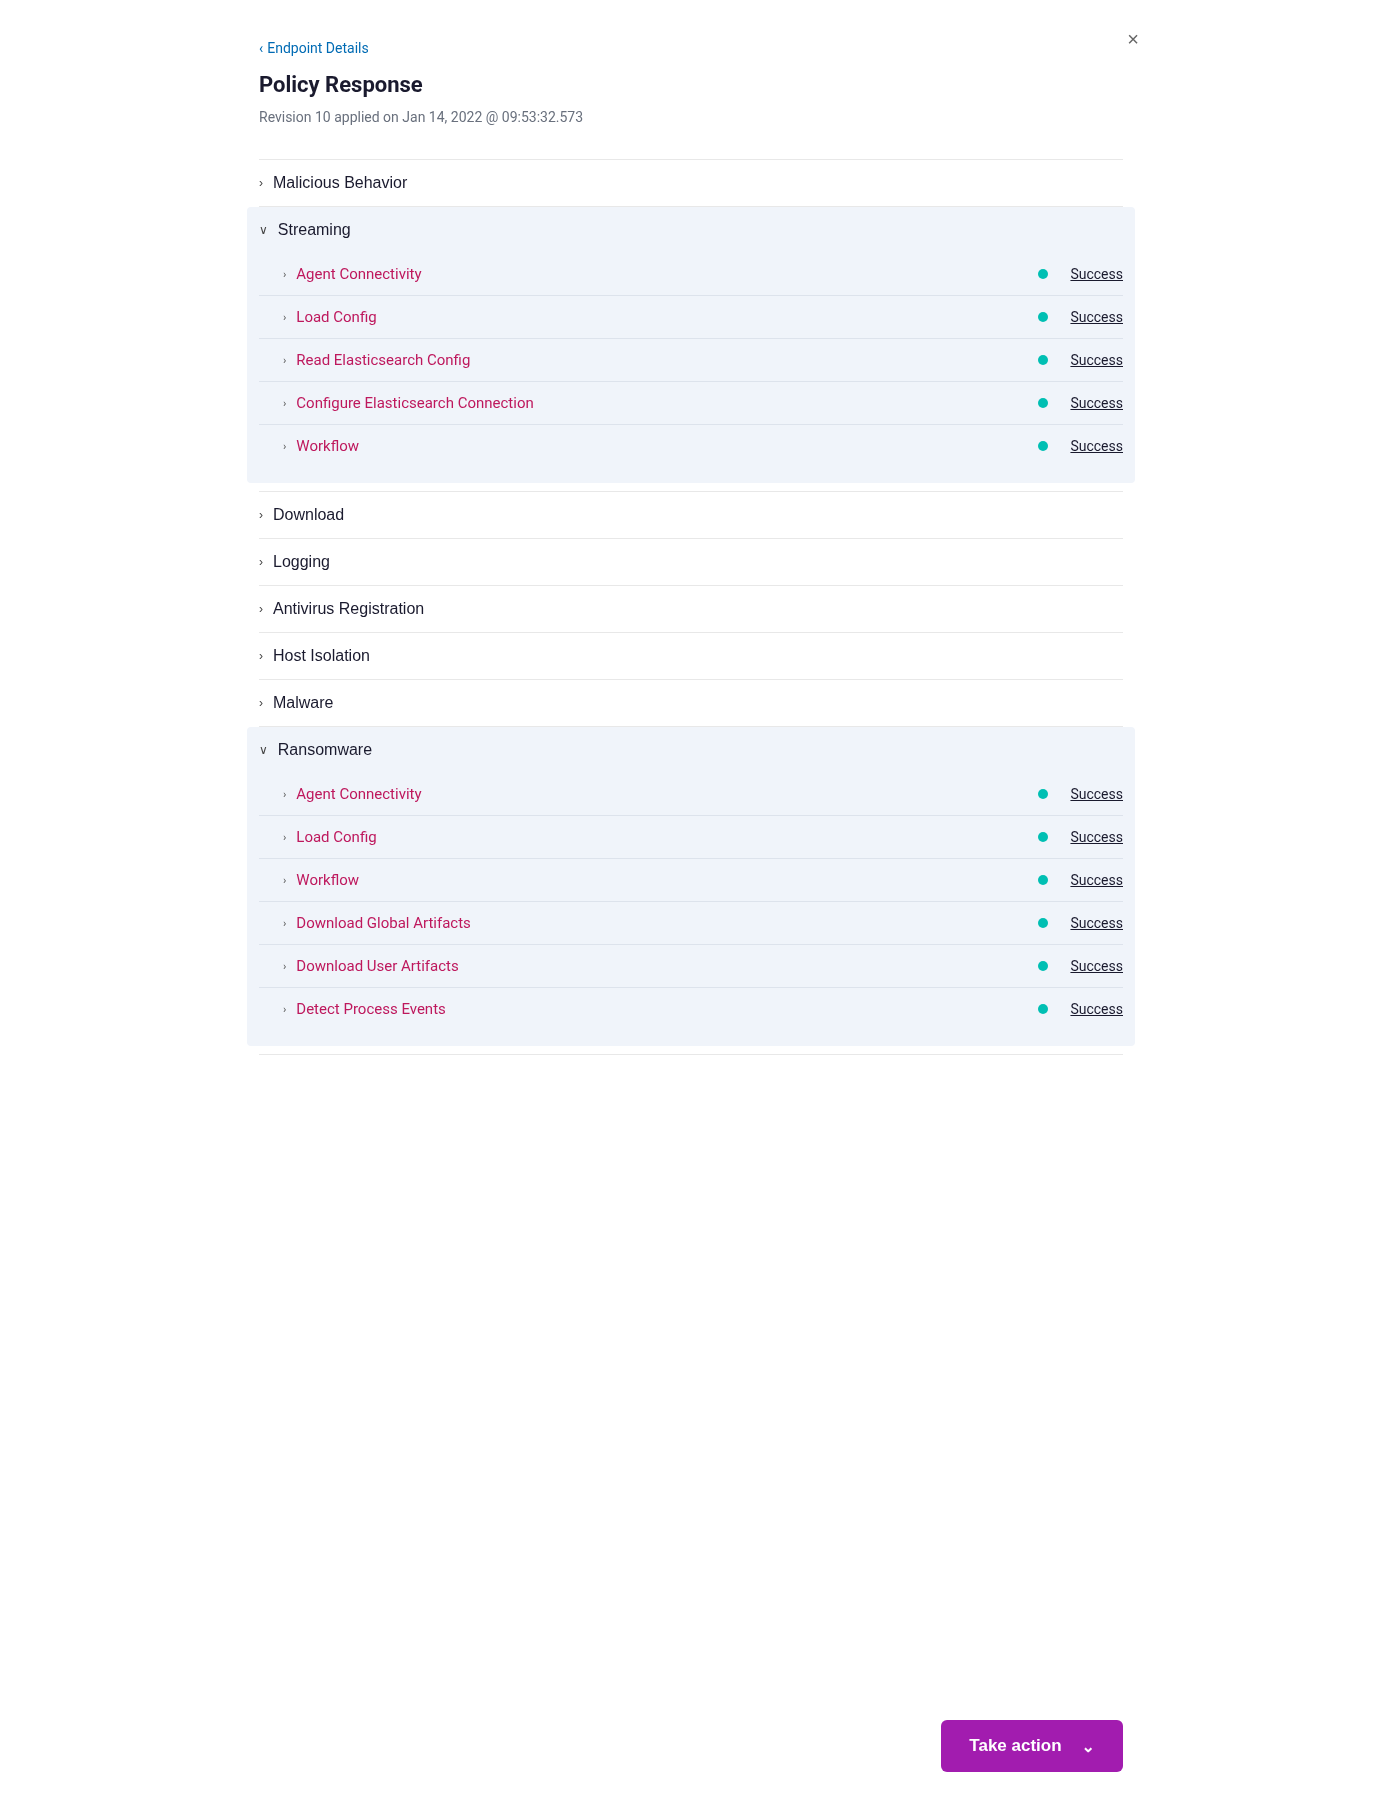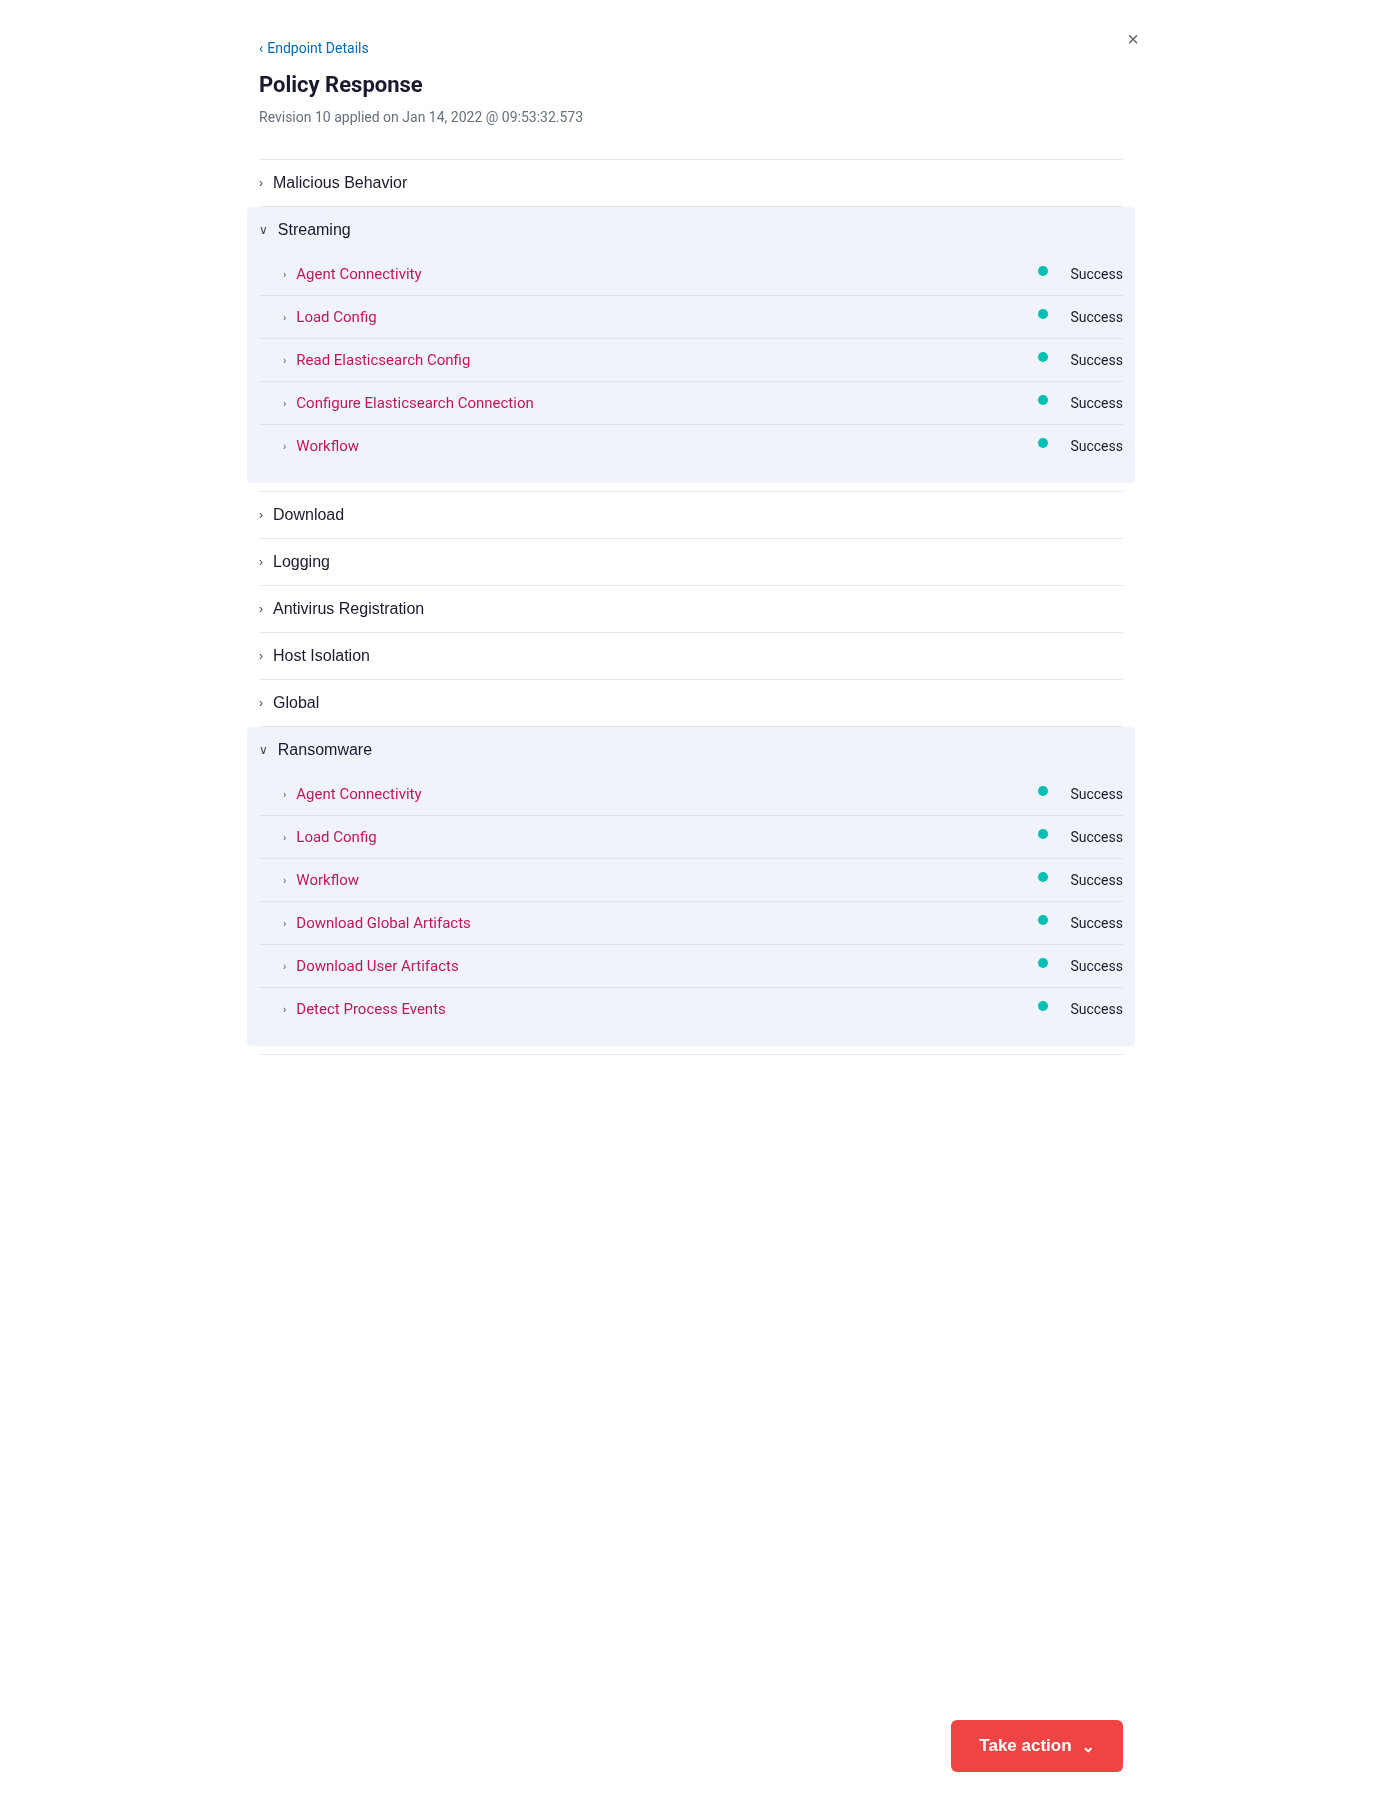--- a/index.html
+++ b/index.html
@@ -110,47 +110,48 @@
       font-size: 15px;
       font-weight: 400;
       color: #be185d;
     }
     .sub-chevron {
       font-size: 11px;
       color: #555;
     }
     .status-badge {
       display: flex;
-      align-items: flex-start;
+      align-items: center;
       gap: 22px;
       font-size: 14px;
       color: #1a1a2e;
+      text-decoration: underline;
     }
     .status-dot {
       width: 10px;
       height: 10px;
       border-radius: 50%;
       background: #00bfb3;
       display: inline-block;
     }
     .take-action-btn {
       position: fixed;
       bottom: 40px;
       right: calc((1382px - 960px)/2 + 48px);
-      background: #ef4444;
+      background: #a21caf;
       color: #fff;
       border: none;
       border-radius: 6px;
       padding: 16px 28px;
       font-size: 17px;
       font-weight: 600;
       cursor: pointer;
       display: flex;
       align-items: center;
-      gap: 10px;
+      gap: 20px;
     }
   </style>
 </head>
 <body>
 
 <div class="panel">
   <button class="close-btn">×</button>
 
 
   <a class="breadcrumb-link">
@@ -246,21 +247,21 @@
       </div>
       <div class="accordion-section">
         <button class="accordion-header">
           <span class="chevron">›</span>
           <span>Host Isolation</span>
         </button>
       </div>
       <div class="accordion-section">
         <button class="accordion-header">
           <span class="chevron">›</span>
-          <span>Global</span>
+          <span>Malware</span>
         </button>
       </div>
       <div class="accordion-section">
         <button class="accordion-header expanded">
           <span class="chevron">∨</span>
           <span>Ransomware</span>
         </button>
         <div class="expanded-section">
           <div class="sub-item">
             <div class="sub-item-left">

